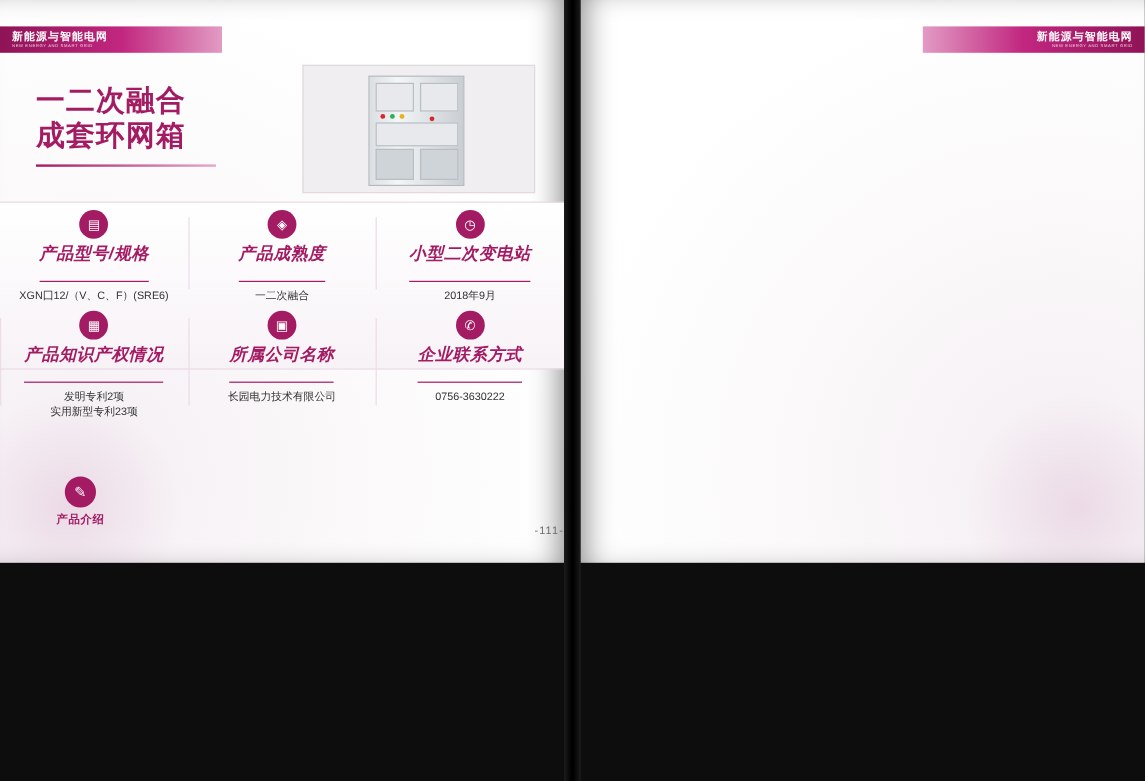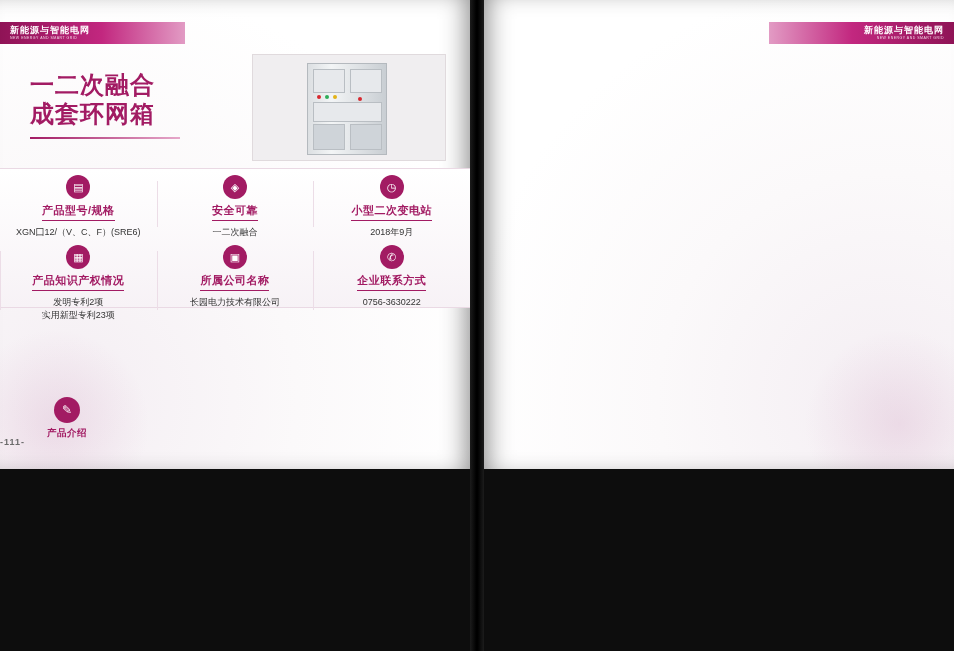--- a/index.html
+++ b/index.html
@@ -163,27 +163,28 @@
     border-radius: 50%;
     background: #a21b63;
     color: #fff;
     display: flex;
     align-items: center;
     justify-content: center;
     font-size: 11px;
     margin-bottom: 4px;
   }
   .spec-label {
-    font-size: 11px;
+    font-size: 14px;
     font-weight: bold;
     color: #a21b63;
     border-bottom: 1px solid #a21b63;
-    padding-bottom: 2px;
+    padding-bottom: 13px;
     margin-bottom: 5px;
     letter-spacing: 0.5px;
+    font-style: italic;
   }
   .spec-value {
     font-size: 9px;
     color: #333;
     text-align: center;
     line-height: 1.45;
   }
 
   
   .intro {
@@ -228,21 +229,21 @@
   }
 
   
   .folio {
     position: absolute;
     bottom: 22px;
     font-size: 9px;
     color: #6b6b6b;
     letter-spacing: 1px;
   }
-  .folio-left { left: 0; width: 470px; text-align: left; font-weight: bold; }
+  .folio-left { left: 0; width: 470px; text-align: right; }
 
   .corner-swirl {
     position: absolute;
     width: 190px; height: 190px;
     border-radius: 50%;
     background: radial-gradient(circle, rgba(214,170,199,0.30) 0%, rgba(214,170,199,0.10) 45%, rgba(255,255,255,0) 70%);
     pointer-events: none;
   }
   .swirl-l { left: -40px; bottom: -50px; }
   .swirl-r { right: -40px; bottom: -50px; }
@@ -284,21 +285,21 @@
 
     <div class="specs specs-left">
       <div class="spec-grid">
         <div class="spec-cell">
           <div class="spec-icon">▤</div>
           <div class="spec-label">产品型号/规格</div>
           <div class="spec-value">XGN囗12/（V、C、F）(SRE6)</div>
         </div>
         <div class="spec-cell">
           <div class="spec-icon">◈</div>
-          <div class="spec-label">安全可靠</div>
+          <div class="spec-label">产品成熟度</div>
           <div class="spec-value">一二次融合</div>
         </div>
         <div class="spec-cell">
           <div class="spec-icon">◷</div>
           <div class="spec-label">小型二次变电站</div>
           <div class="spec-value">2018年9月</div>
         </div>
         <div class="spec-cell">
           <div class="spec-icon">▦</div>
           <div class="spec-label">产品知识产权情况</div>

